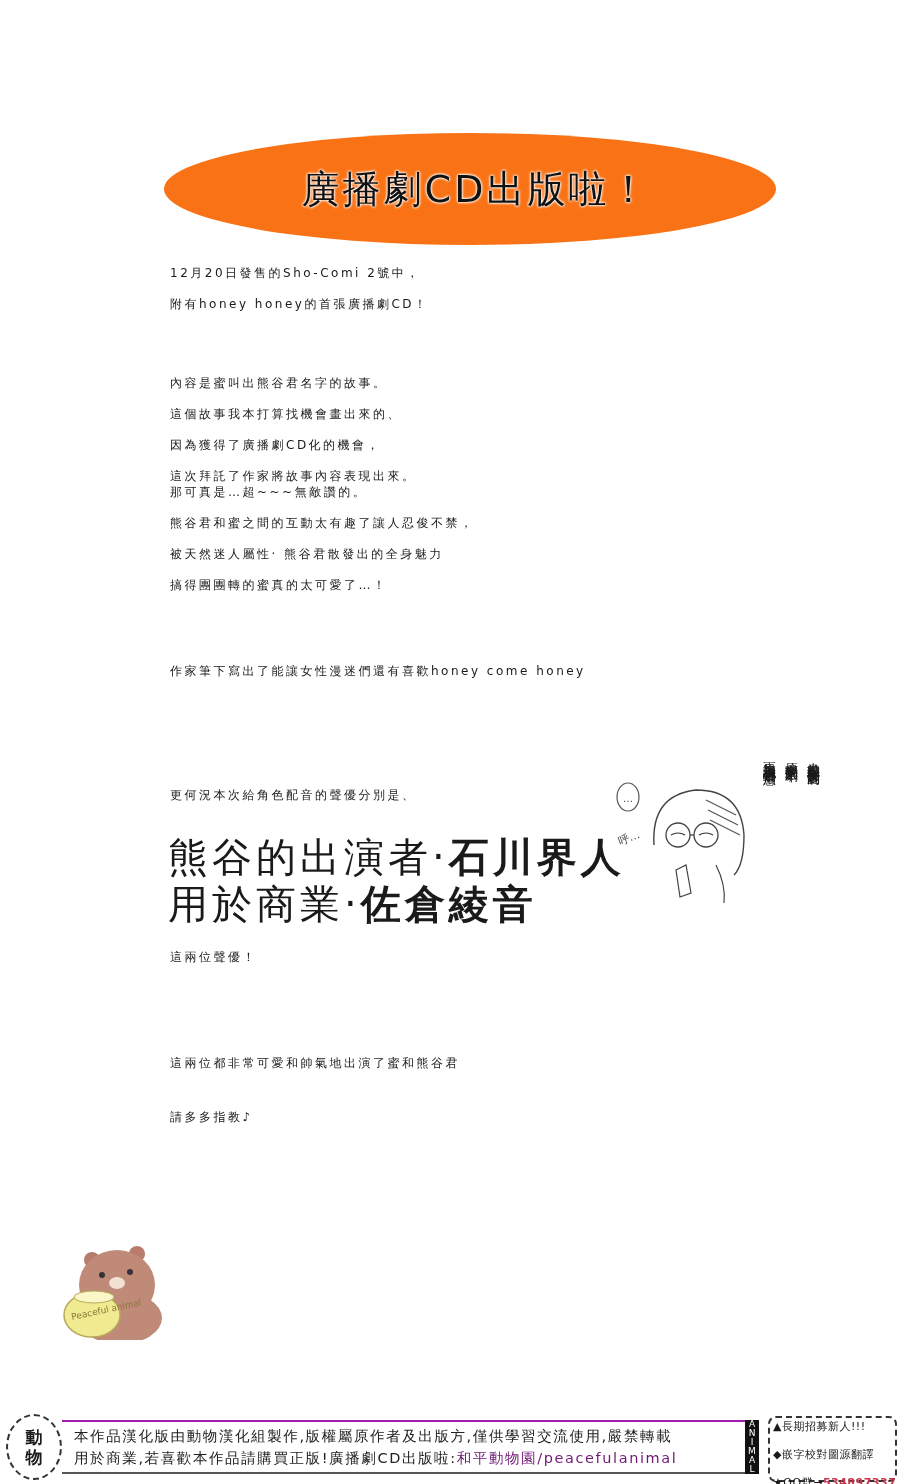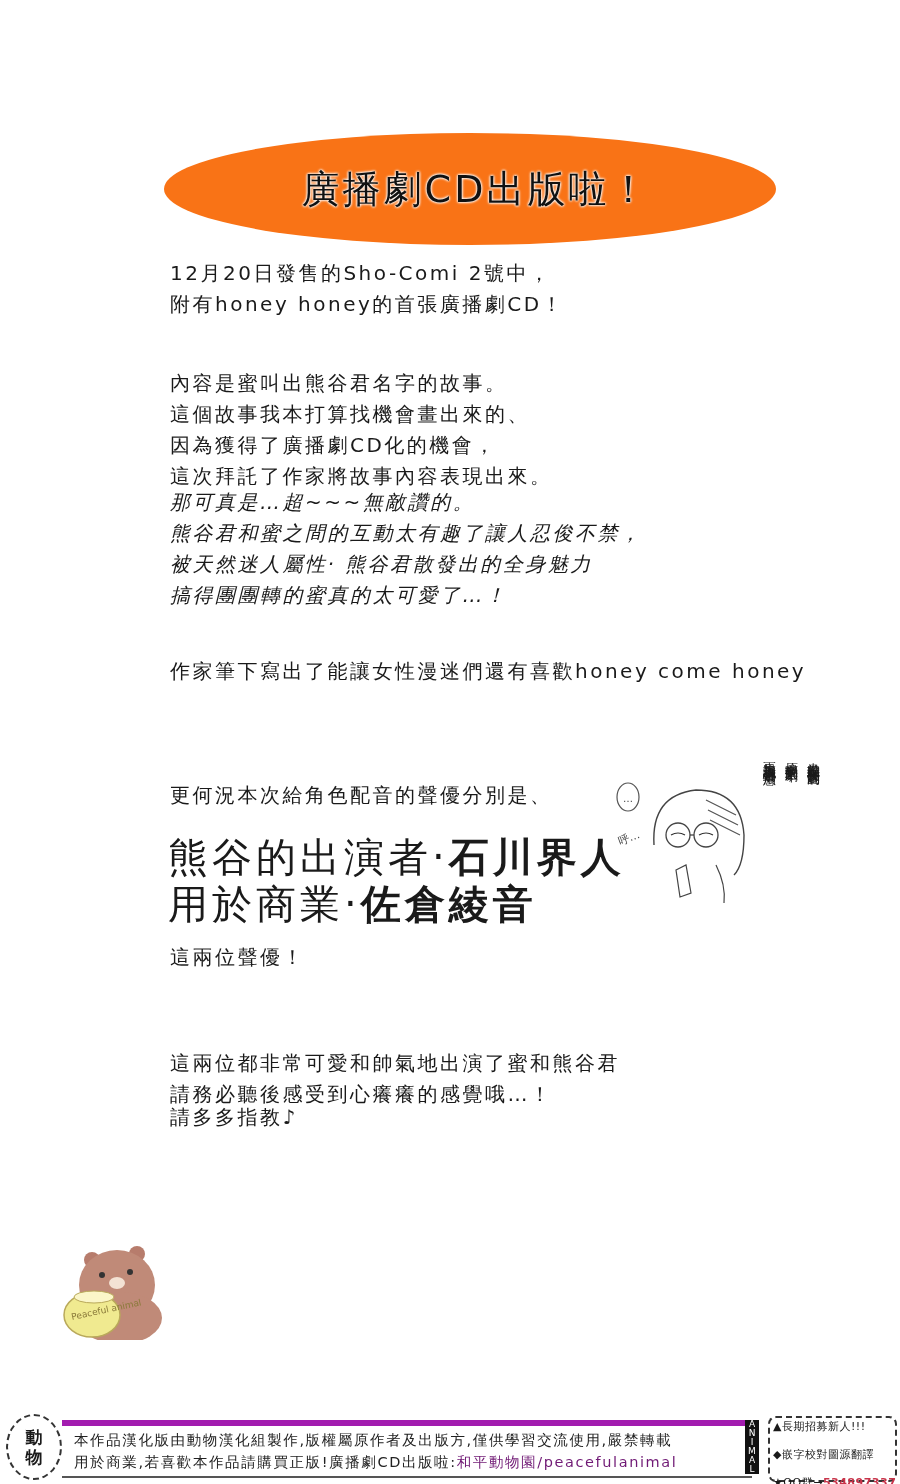--- a/index.html
+++ b/index.html
@@ -10,25 +10,25 @@
     .title-ellipse {
       position: absolute; left: 164px; top: 133px; width: 612px; height: 112px;
       border-radius: 50%; background: #f97316;
       display: flex; align-items: center; justify-content: center;
     }
     .title-text {
       font-size: 38px; letter-spacing: 3px; color: #111;
       text-shadow: 0 0 3px #fff, 0 0 3px #fff, 0 0 2px #fff;
       padding-left: 12px;
     }
-    .para { position: absolute; left: 170px; font-size: 20px; line-height: 31px; letter-spacing: 2.5px; white-space: nowrap; }
+    .para { position: absolute; left: 170px; font-size: 12px; line-height: 31px; letter-spacing: 2.5px; white-space: nowrap; }
     .para div { height: 31px; }
     .p1 { top: 258px; }
     .p2 { top: 368px; }
-    .p3 { top: 487px; font-style: italic; }
+    .p3 { top: 477px; }
     .p4 { top: 656px; }
     .p5 { top: 780px; }
     .cast { position: absolute; left: 168px; font-size: 40px; letter-spacing: 4px; line-height: 48px; white-space: nowrap; }
     .cast .name { font-weight: bold; }
     .cast1 { top: 833px; }
     .cast2 { top: 880px; }
     .p6 { top: 942px; }
     .p7 { top: 1048px; }
     .p8 { top: 1093px; margin-top: 9px; }
 
@@ -43,21 +43,21 @@
 
     .footer { position: absolute; left: 0; top: 1408px; width: 900px; height: 76px; }
     .f-logo {
       position: absolute; left: 6px; top: 6px; width: 52px; height: 62px;
       border: 2px dashed #333; border-radius: 50%;
       display: flex; flex-direction: column; align-items: center; justify-content: center;
       font-size: 17px; font-weight: bold; line-height: 20px;
     }
     .f-band {
       position: absolute; left: 62px; top: 12px; width: 678px; height: 50px;
-      border-top: 6px solid #a21caf; border-bottom: 2px solid #555;
+      border-top: 2px solid #a21caf; border-bottom: 2px solid #555;
       display: flex; flex-direction: column; justify-content: center; padding-left: 12px;
     }
     .f-band div { font-size: 14.5px; letter-spacing: 1.6px; line-height: 22px; white-space: nowrap; color: #222; }
     .f-band .blue { color: #701a75; }
     .f-animal {
       position: absolute; left: 745px; top: 12px; width: 14px; height: 54px; background: #111; color: #fff;
       font-size: 9px; display: flex; flex-direction: column; align-items: center; justify-content: space-around; line-height: 9px;
     }
     .f-box {
       position: absolute; left: 768px; top: 8px; width: 122px; height: 62px;
@@ -107,21 +107,20 @@
 <div class="cast cast2">
   <span>用於商業·</span><span class="name">佐倉綾音</span>
 </div>
 
 <div class="para p6">
   <div>這兩位聲優！</div>
 </div>
 
 <div class="para p7">
   <div>這兩位都非常可愛和帥氣地出演了蜜和熊谷君</div>
-  <div>請務必聽後感受到心癢癢的感覺哦…！</div>
 </div>
 
 <div class="para p8">
   <div>請多多指教♪</div>
 </div>
 
 <div class="side-note">
   <div class="side-col">由於是在深夜辛苦趕制的</div>
   <div class="side-col">原稿中拿到的劇本</div>
   <div class="side-col">更加讓我身心得到了治愈。</div>

